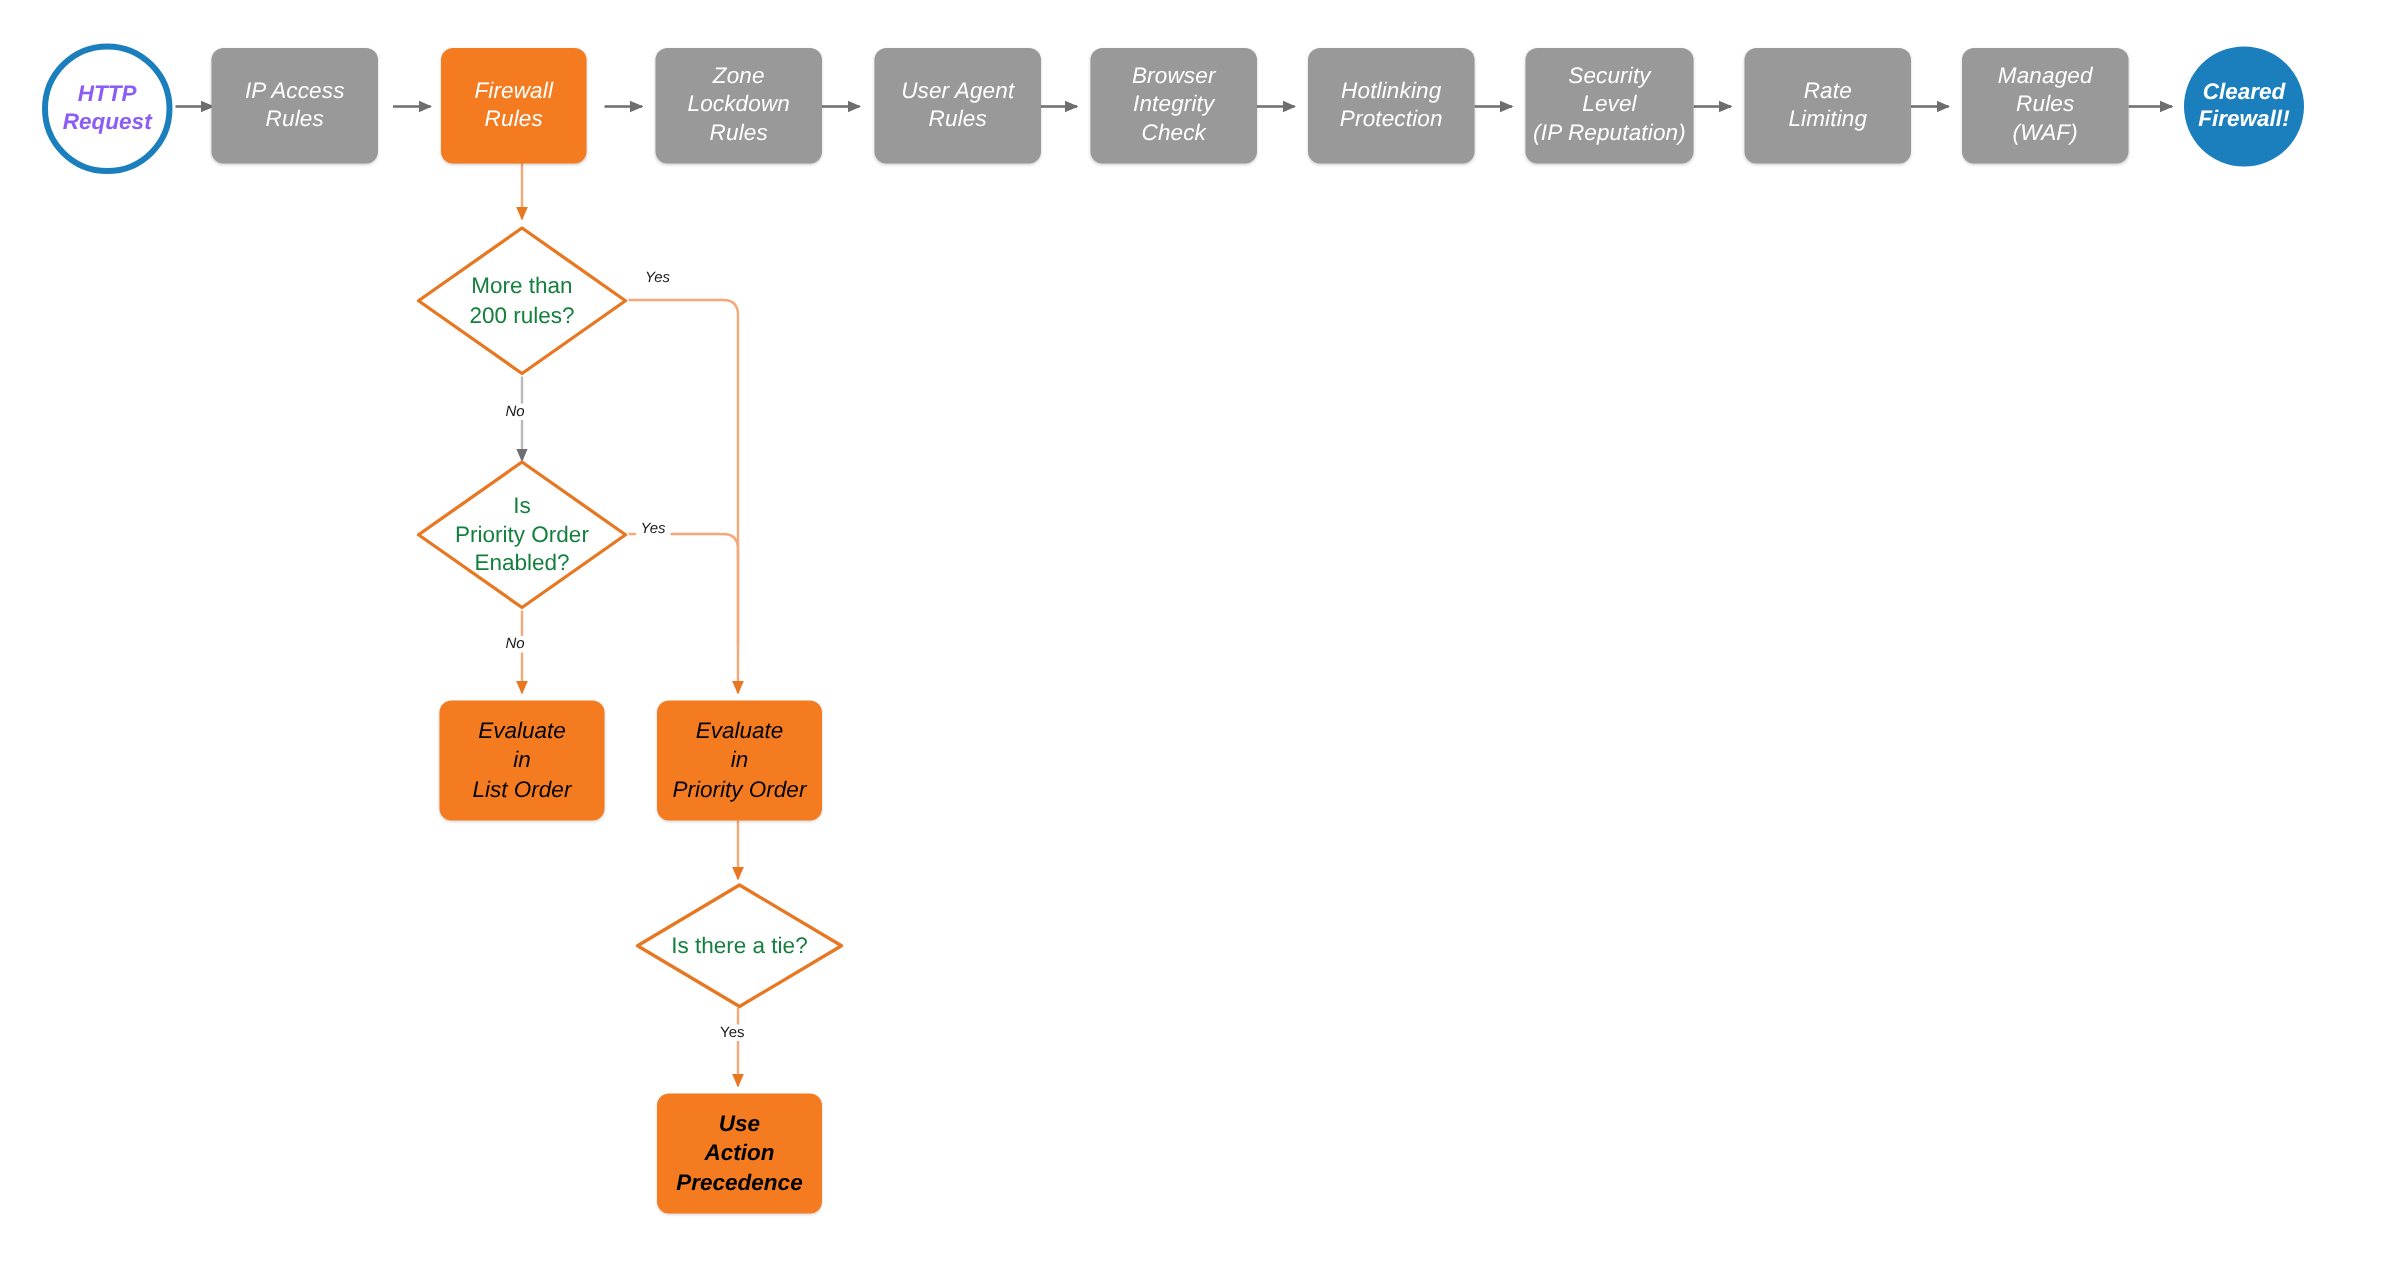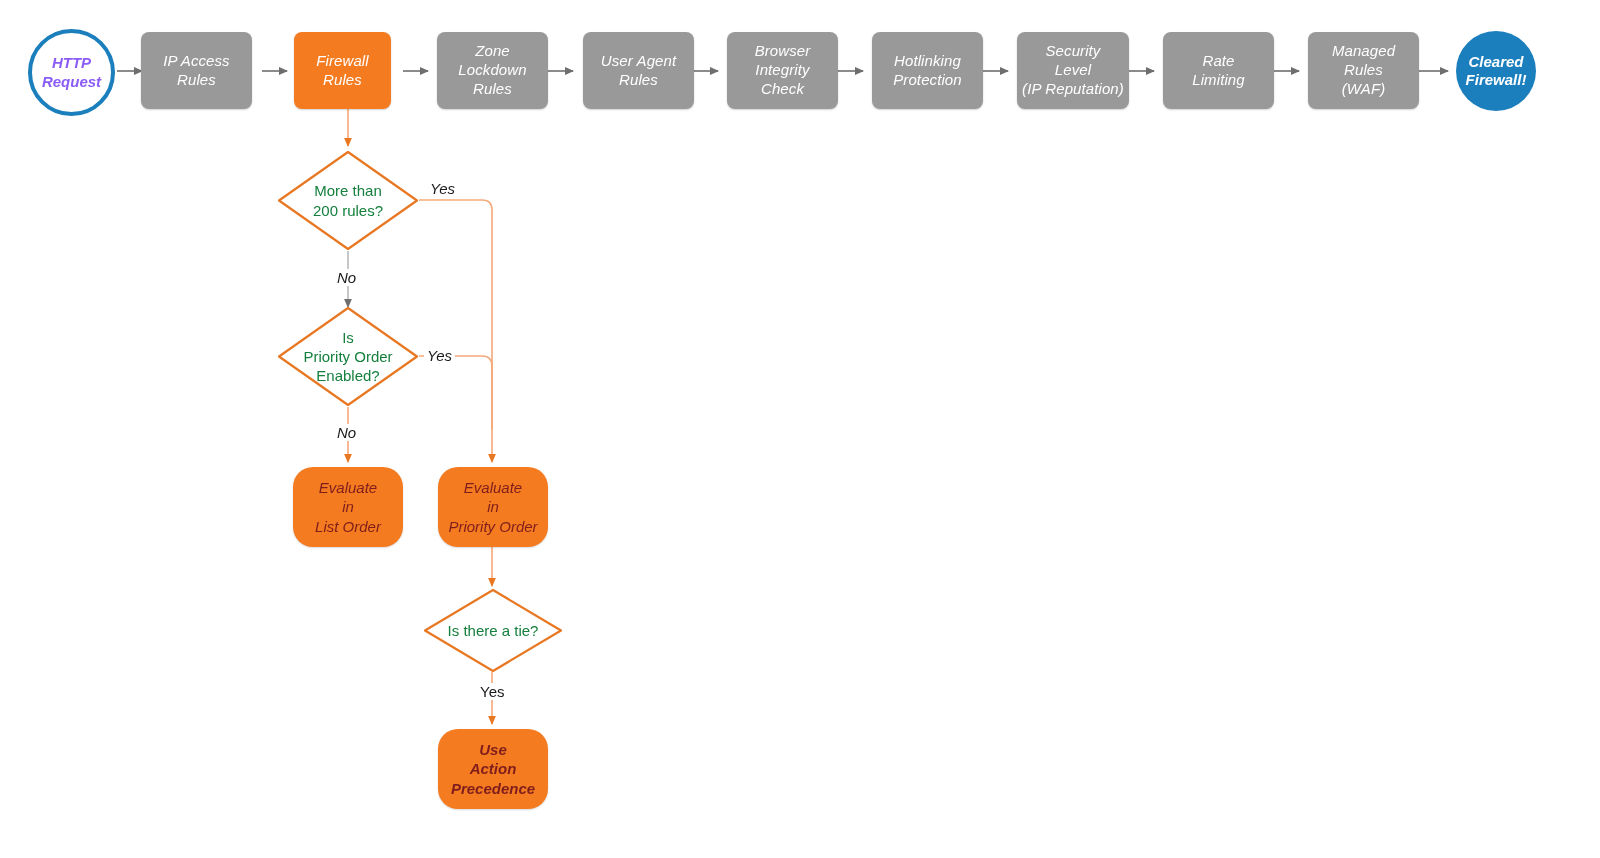--- a/index.html
+++ b/index.html
@@ -54,23 +54,23 @@
   .terminator.hollow {
     background: #ffffff;
     border: 4px solid #1B7FBD;
     color: #8b5cf6;
   }
   .terminator.filled {
     background: #1B7FBD;
     color: #ffffff;
   }
   .action-box {
-    border-radius: 20px;
+    border-radius: 8px;
     background: #F47B20;
-    color: #7f1d1d;
+    color: #000000;
     font-style: italic;
     font-size: 15px;
     line-height: 1.3;
     box-shadow: 0 1px 2px rgba(0,0,0,0.15);
   }
   .decision {
     color: #15803d;
     font-size: 15px;
     line-height: 1.28;
     background: transparent;
@@ -81,21 +81,21 @@
     pointer-events: none;
   }
   .decision .dia-shape {
     position: absolute;
     left: 0; top: 0;
     width: 100%; height: 100%;
     z-index: 1;
   }
   .edge-label {
     position: absolute;
-    font-size: 15px;
+    font-size: 10px;
     font-style: italic;
     color: #1a1a1a;
     background: #ffffff;
     padding: 0 3px;
     white-space: nowrap;
   }
   .edge-label.upright { font-style: normal; }
 </style>
 </head>
 <body>

